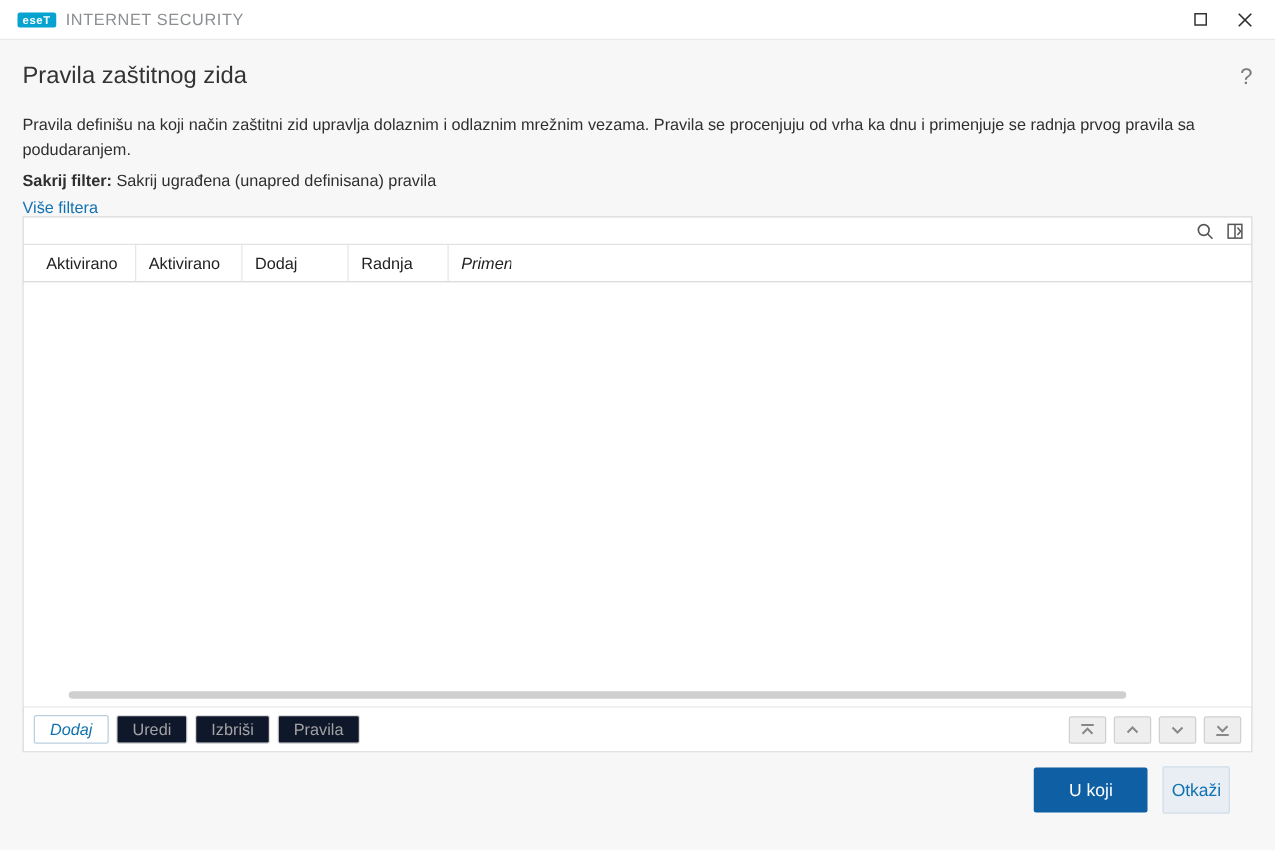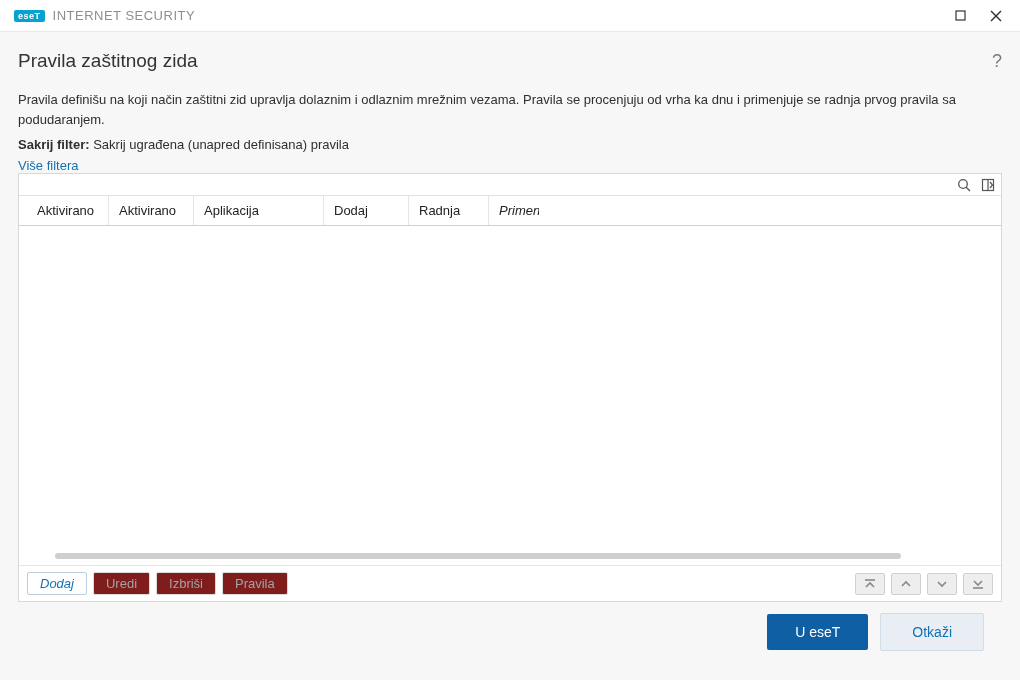--- a/index.html
+++ b/index.html
@@ -24,27 +24,27 @@
     .table-header { height: 30px; display: flex; align-items: stretch; border-bottom: 1px solid #d0d0d0; font-size: 13px; color: #222; }
     .th { padding: 6px 10px; border-right: 1px solid #e6e6e6; display: flex; align-items: center; white-space: nowrap; overflow: hidden; }
     .th:first-child { padding-left: 18px; }
     .th:last-child { border-right: none; font-style: italic; }
     .table-body { flex: 1; background: #fff; overflow: hidden; position: relative; }
     .h-scrollbar { position: absolute; left: 36px; right: 100px; bottom: 6px; height: 6px; background: transparent; }
     .h-scrollbar .thumb { height: 100%; width: 100%; background: #cfcfcf; border-radius: 3px; }
     .table-footer { height: 36px; display: flex; align-items: center; padding: 0 8px; border-top: 1px solid #e6e6e6; gap: 6px; }
     .action-btn { padding: 3px 12px; font-size: 13px; border: 1px solid #d0d0d0; background: #f9f9f9; border-radius: 2px; cursor: pointer; color: #333; }
     .action-btn.primary { color: #1272b1; border-color: #b9cfe0; background: #ffffff; font-style: italic; }
-    .action-btn.disabled { color: #a3a3a3; background: #7f1d1d; border-color: #dcdcdc; cursor: default; }
+    .action-btn.disabled { color: #a3a3a3; background: #0f172a; border-color: #dcdcdc; cursor: default; }
     .footer-spacer { flex: 1; }
     .arrow-btn { width: 30px; height: 22px; border: 1px solid #d0d0d0; background: #eeeeee; border-radius: 2px; display: inline-flex; align-items: center; justify-content: center; cursor: pointer; }
     .arrow-btn svg { stroke: #888; }
     .bottom-bar { height: 60px; display: flex; align-items: center; justify-content: flex-end; padding: 0 18px; gap: 12px; background: #f7f7f7; }
     .btn-ok { background: #0e5fa3; color: #fff; border: none; padding: 10px 28px; font-size: 14px; border-radius: 2px; cursor: pointer; }
-    .btn-cancel { background: #e8eef4; color: #1272b1; border: 1px solid #d0dde8; padding: 10px 31px; font-size: 14px; border-radius: 2px; cursor: pointer; }
+    .btn-cancel { background: #e8eef4; color: #1272b1; border: 1px solid #d0dde8; padding: 10px 6px; font-size: 14px; border-radius: 2px; cursor: pointer; }
   </style>
 </head>
 <body>
 
 <div class="window">
 
   <div class="title-bar">
     <span class="brand-badge">eseT</span>
     <span class="brand-text">INTERNET SECURITY</span>
     <div class="title-spacer"></div>
@@ -91,21 +91,20 @@
               <rect x="1.5" y="1.5" width="11" height="11" fill="none" stroke="#555" stroke-width="1.2"></rect>
               <line x1="7" y1="1.5" x2="7" y2="12.5" stroke="#555" stroke-width="1.2"></line>
               <polyline points="9,4 11.5,7 9,10" fill="none" stroke="#555" stroke-width="1.2"></polyline>
             </svg>
         </span>
       </div>
 
       <div class="table-header">
         <div class="th" style="width:90px">Aktivirano</div>
         <div class="th" style="width:85px">Aktivirano</div>
-        <div class="th" style="width:130px">Aplikacija</div>
         <div class="th" style="width:85px">Dodaj</div>
         <div class="th" style="width:80px">Radnja</div>
         <div class="th" style="width:50px">Primen</div>
       </div>
 
       <div class="table-body">
         <div class="h-scrollbar">
           <div class="thumb"></div>
         </div>
       </div>
@@ -136,18 +135,18 @@
           <svg width="14" height="14" viewBox="0 0 14 14" fill="none" stroke-width="1.6">
               <polyline points="3,4 7,8 11,4"></polyline>
               <line x1="2" y1="11" x2="12" y2="11"></line>
             </svg>
         </button>
       </div>
 
     </div>
 
     <div class="bottom-bar">
-      <button class="btn-ok">U eseT</button>
+      <button class="btn-ok">U koji</button>
       <button class="btn-cancel">Otkaži</button>
     </div>
 
   </div>
 </div>
 
 </body></html>

